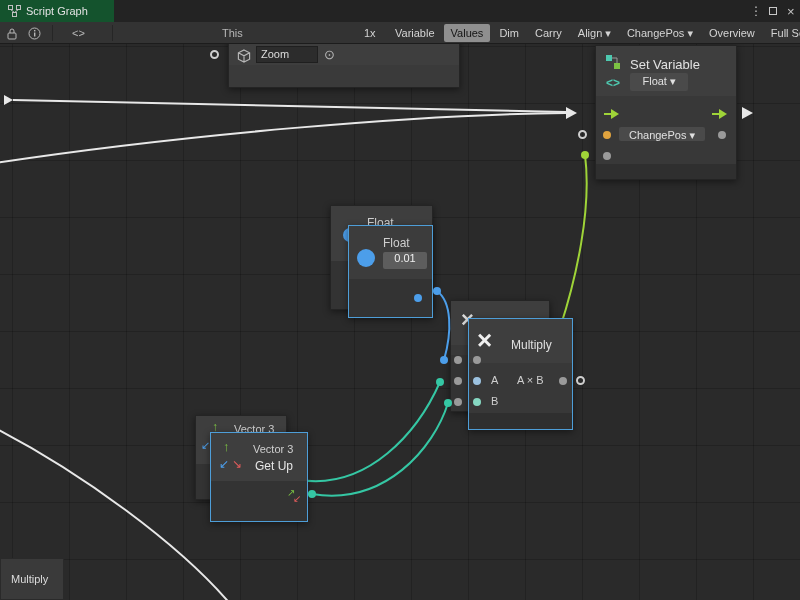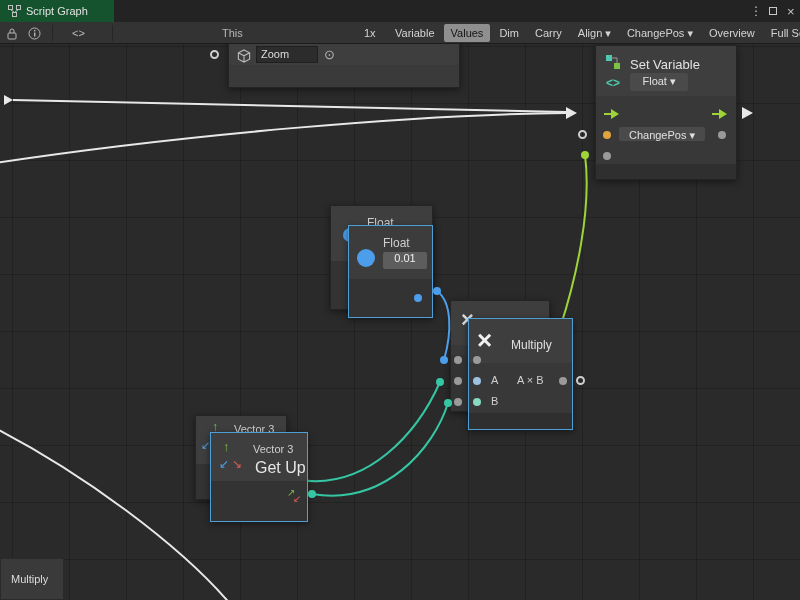--- a/index.html
+++ b/index.html
@@ -214,21 +214,21 @@
       <span class="nlabel" style="left:22px; top:76px;">B</span>
       <div class="ftr" style="height:16px;"></div>
     </div>
 
     <div class="node front sel" style="left:210px; top:388px; width:98px; height:90px;">
       <div class="hdr" style="height:50px;">
         <span class="glyph" style="left:12px; top:7px; color:#7CC243; font-size:13px; font-weight:bold;">↑</span>
         <span class="glyph" style="left:8px; top:25px; color:#4C9EEA; font-size:12px;">↙</span>
         <span class="glyph" style="left:21px; top:25px; color:#E05B5B; font-size:12px;">↘</span>
         <span class="nlabel" style="left:42px; top:10px;">Vector 3</span>
-        <span class="nlabel" style="left:44px; top:26px; font-size:16px; color:#e6e6e6;">Get Up</span>
+        <span class="nlabel" style="left:44px; top:26px; font-size:12px; color:#e6e6e6;">Get Up</span>
       </div>
       <div class="ftr" style="height:40px; background:#333333;"></div>
       <span class="glyph" style="left:76px; top:55px; color:#7CC243; font-size:10px; z-index:1;">↗</span>
       <span class="glyph" style="left:82px; top:61px; color:#E05B5B; font-size:10px; z-index:1;">↙</span>
     </div>
 
     <div class="dotlayer">
       <div class="ring" style="left:210px; top:6px;"></div>
 
       <div class="tri" style="left:4px; top:51px; border-left-width:9px; border-top-width:5px; border-bottom-width:5px;"></div>

